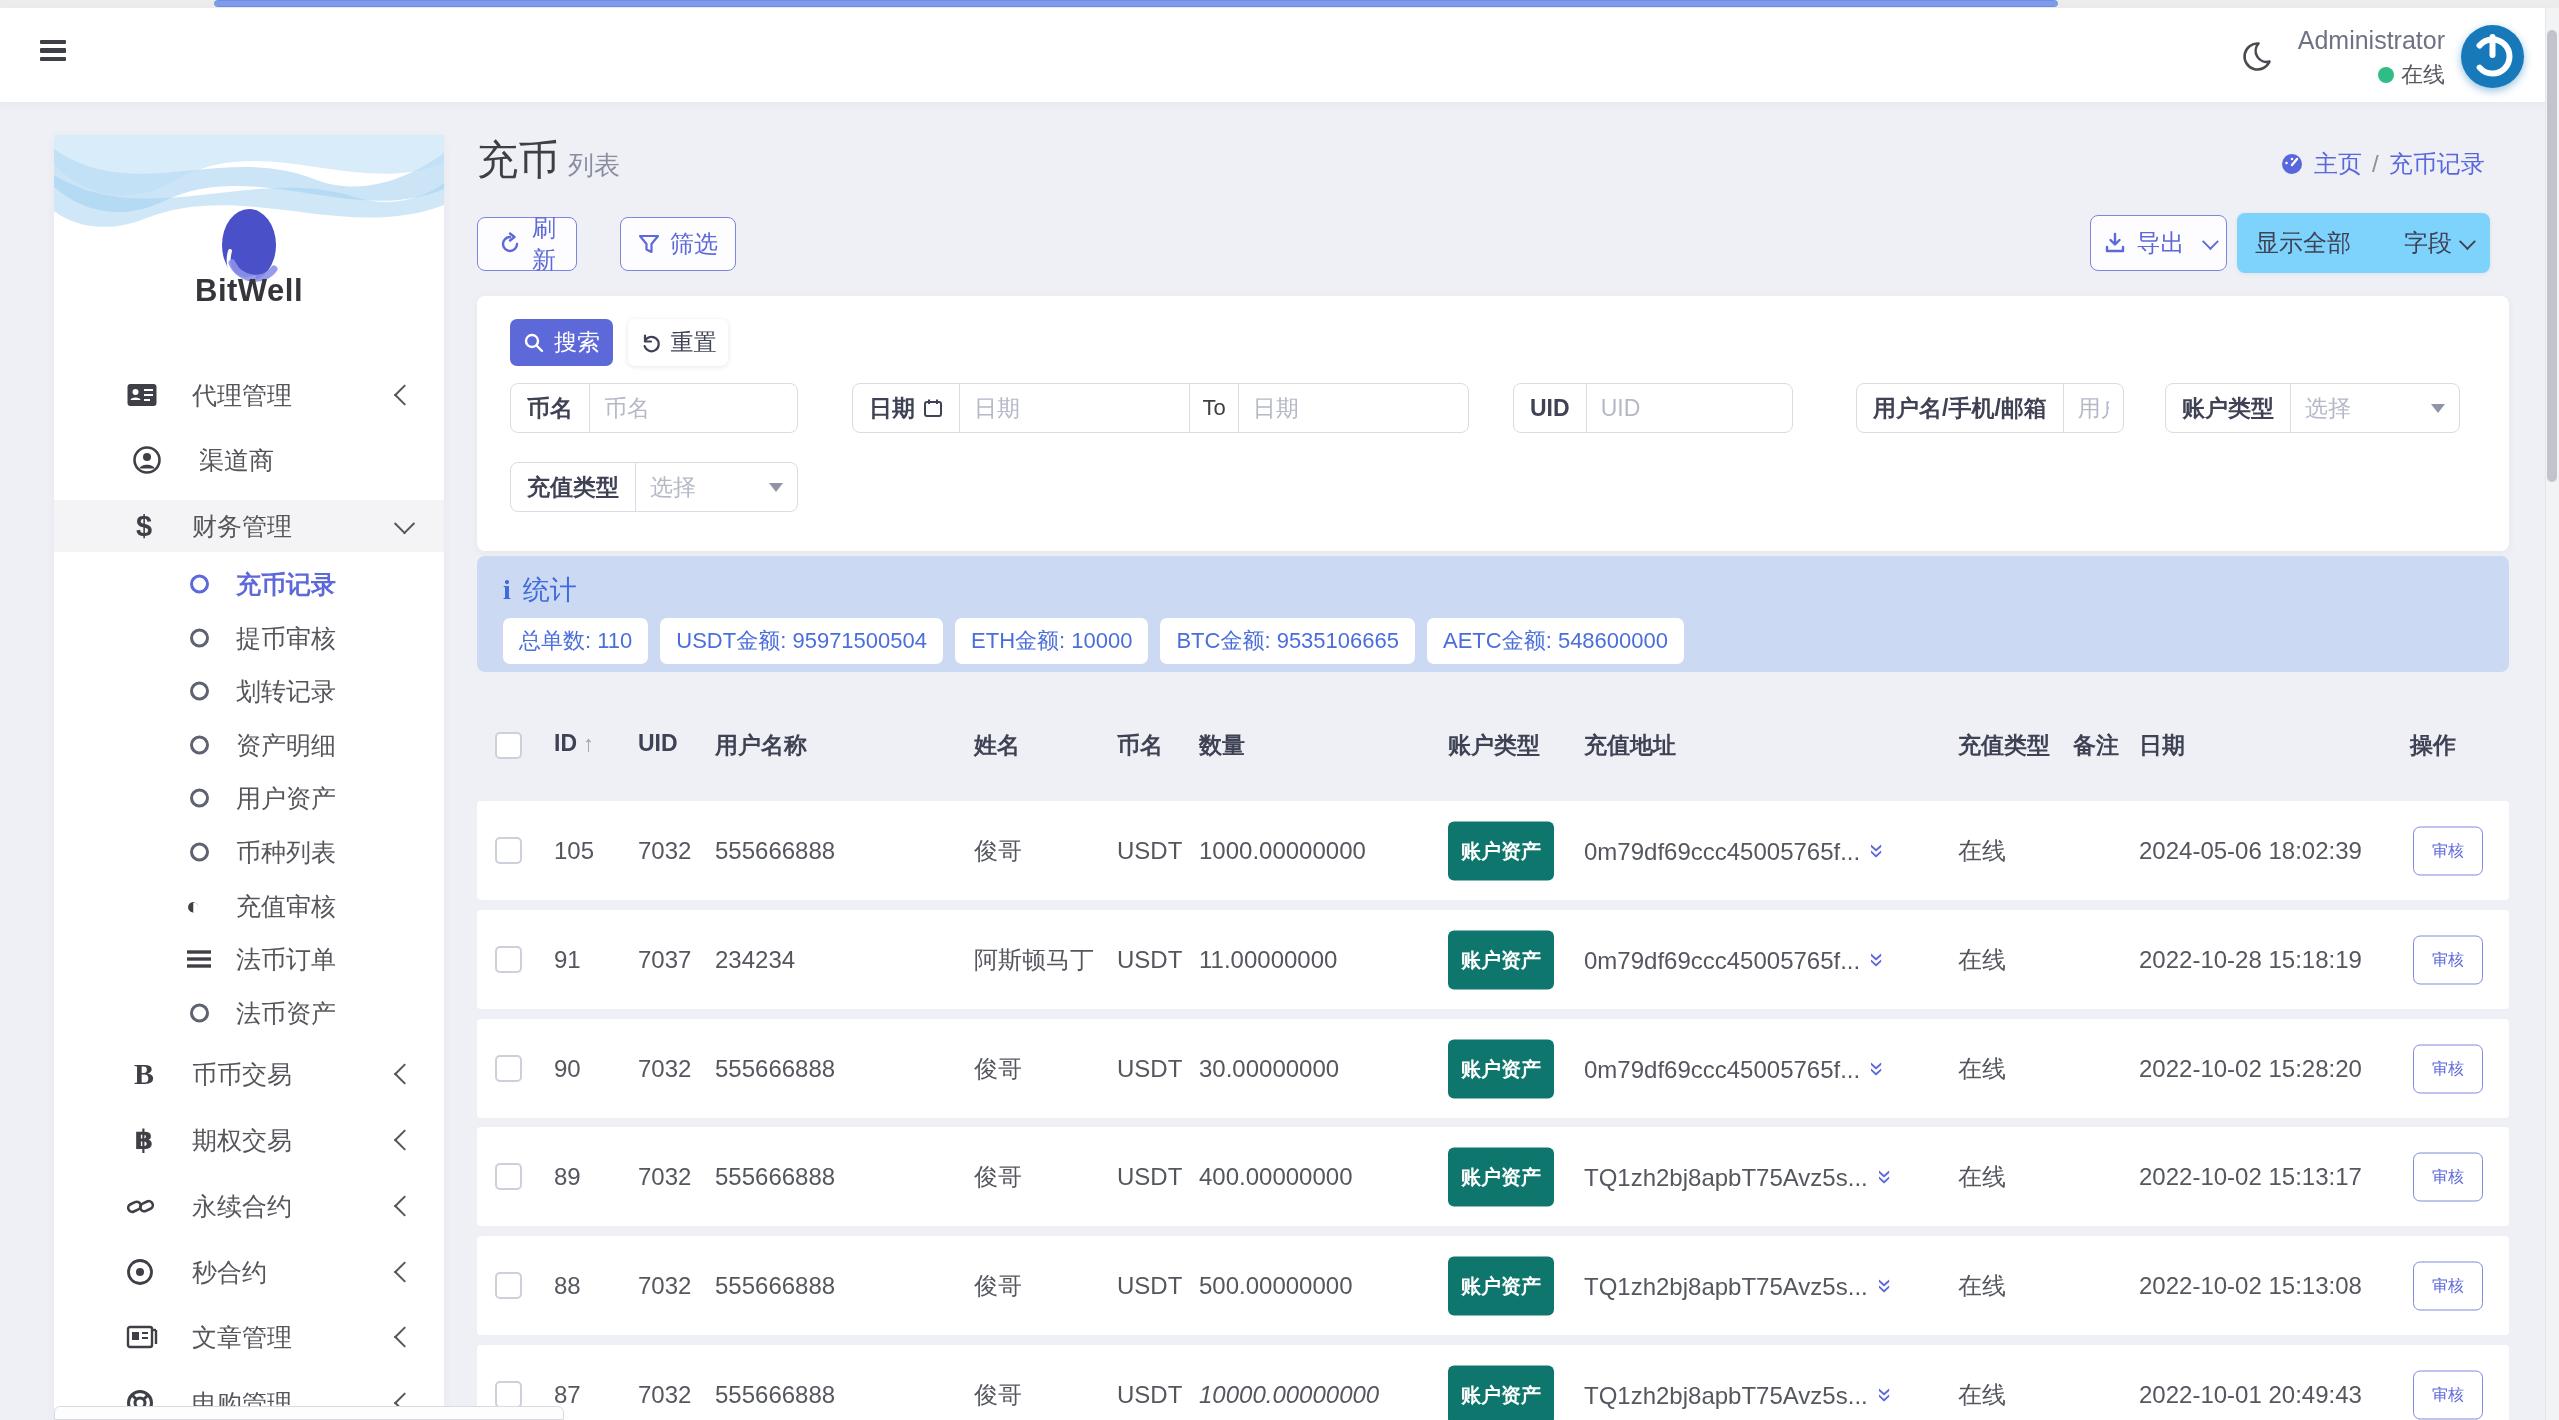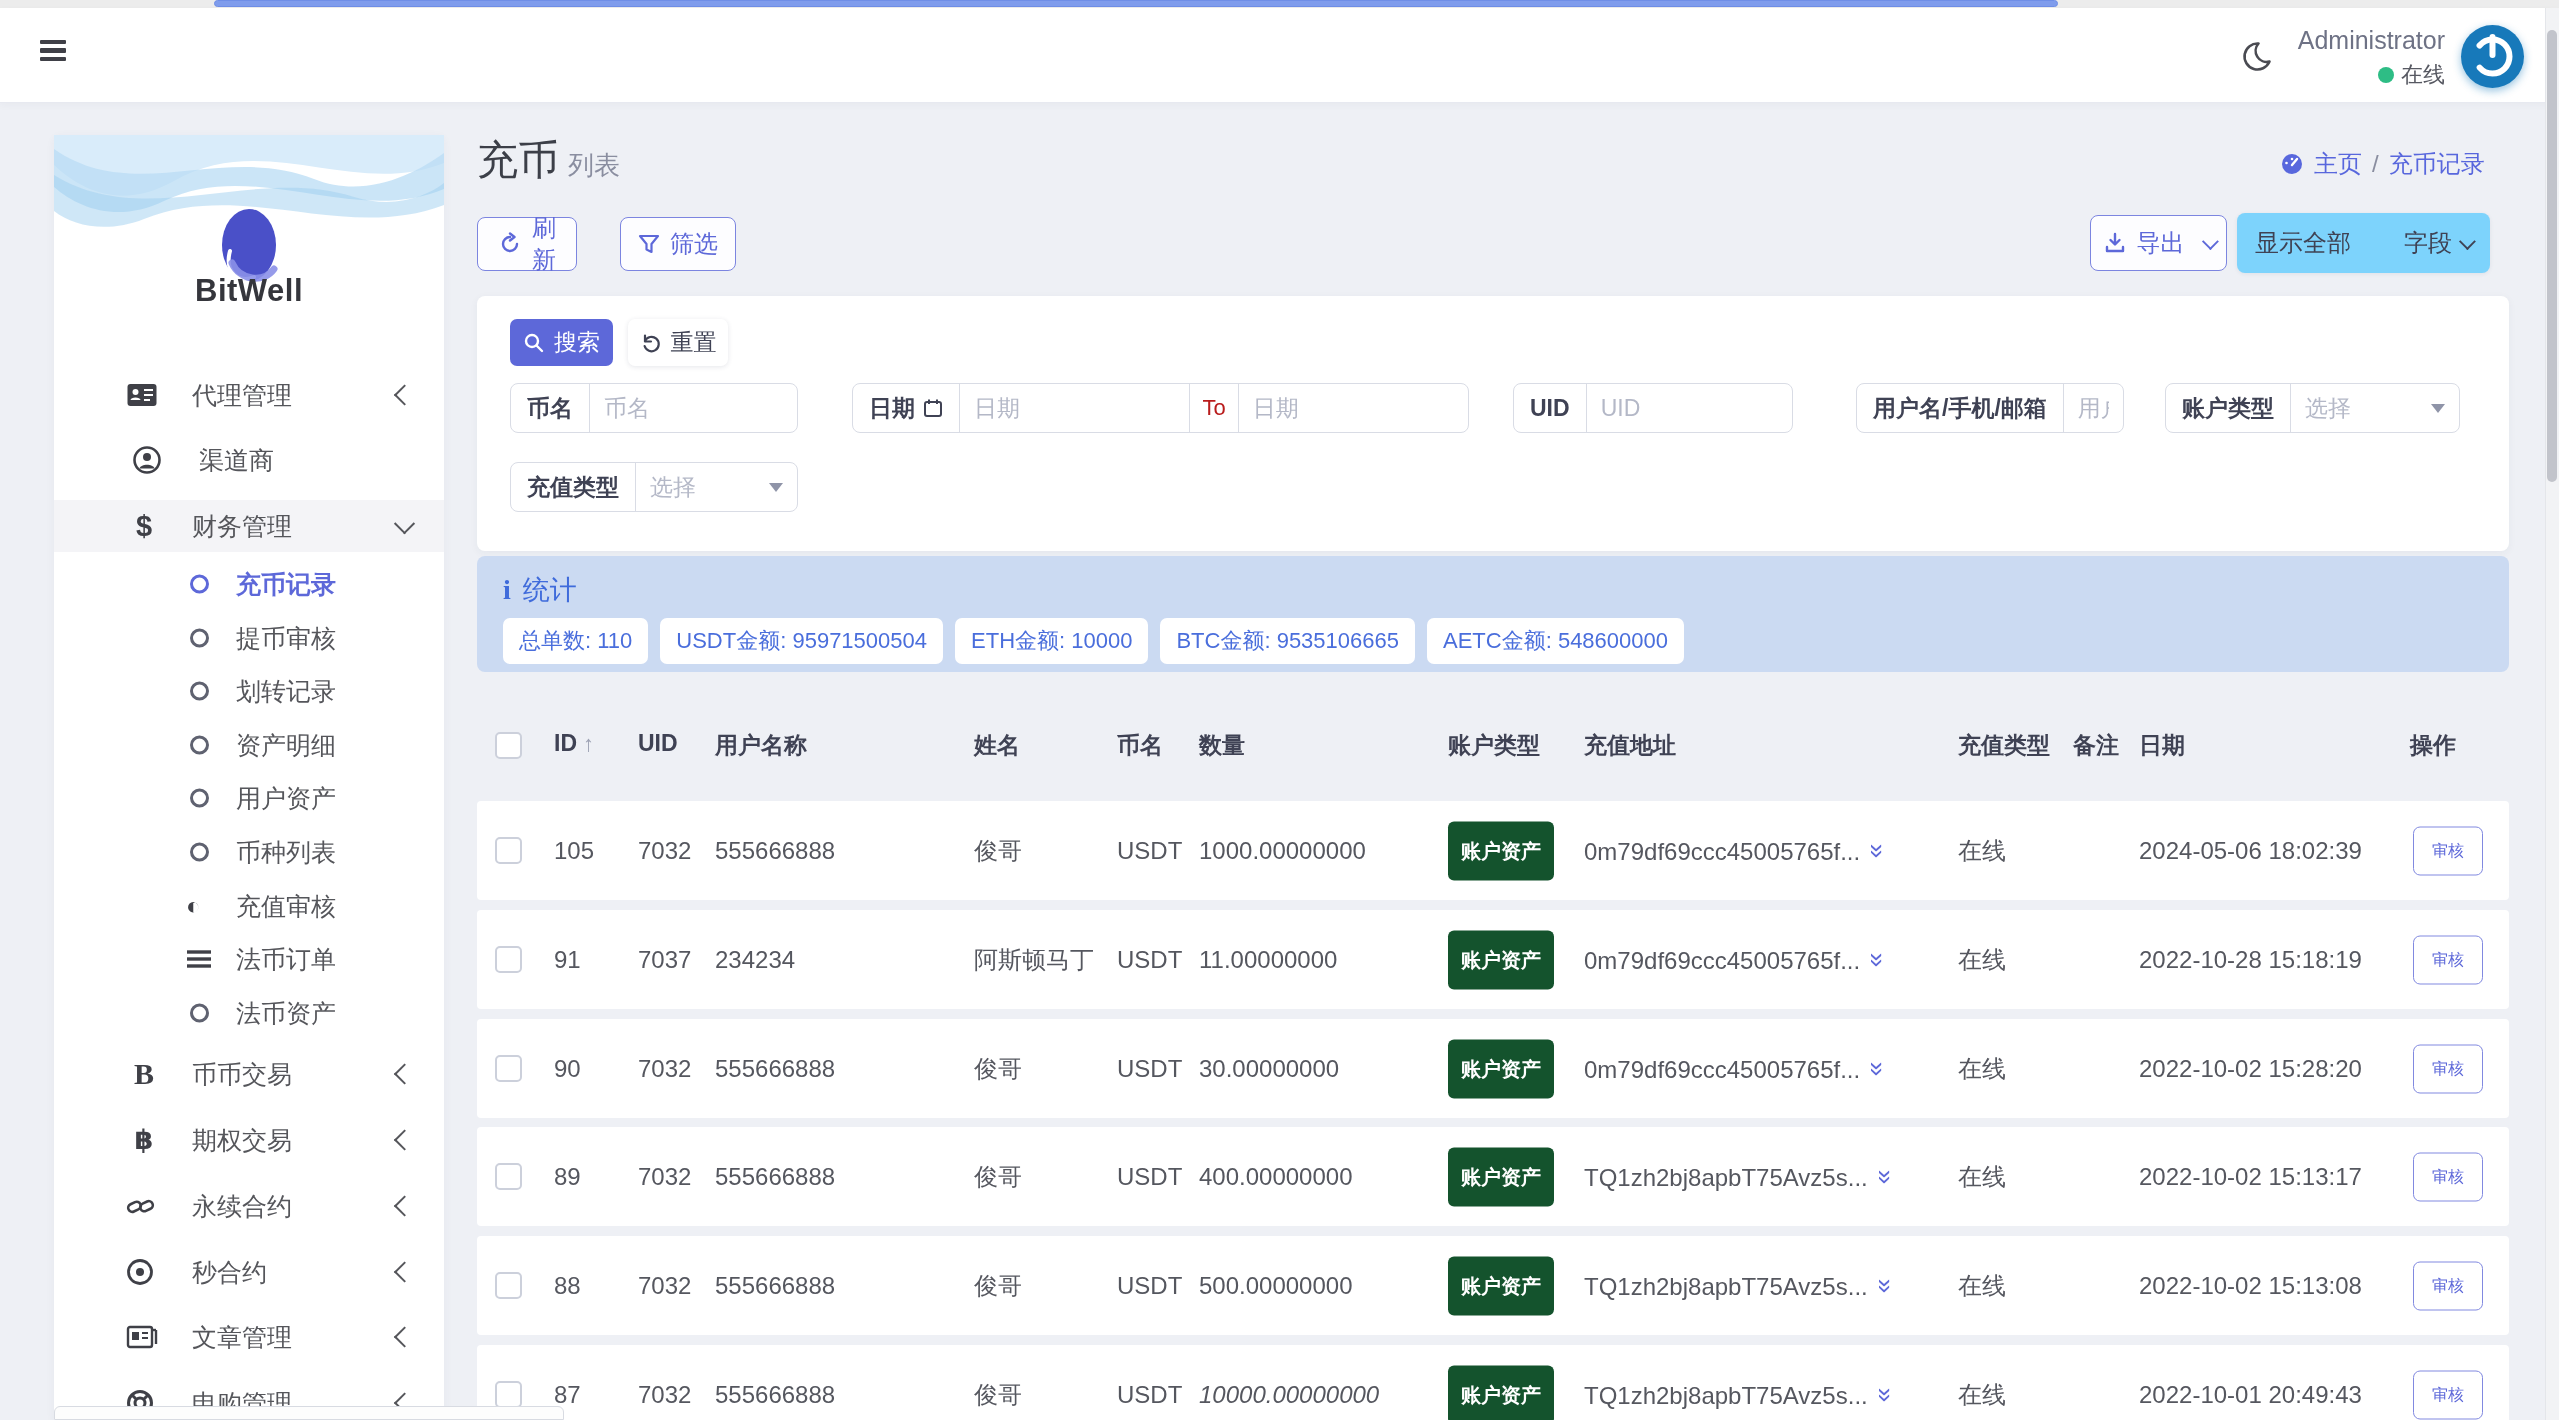--- a/index.html
+++ b/index.html
@@ -64,36 +64,36 @@
   .search-card{left:477px;top:296px;width:2032px;height:255px;background:#ffffff;border-radius:8px;box-shadow:0 2px 8px rgba(40,50,80,.05);}
   .btn-search{left:510px;top:319px;width:103px;height:47px;background:#5d68d9;border:none;border-radius:7px;color:#fff;font-size:23px;display:flex;align-items:center;justify-content:center;gap:9px;cursor:pointer;}
   .btn-reset{left:628px;top:319px;width:100px;height:47px;background:#fff;border-radius:7px;box-shadow:0 1px 5px rgba(40,50,80,.12);color:#3f4254;font-size:23px;display:flex;align-items:center;justify-content:center;gap:9px;cursor:pointer;}
   .fgroup{position:absolute;height:50px;border:1px solid #d9dce5;border-radius:8px;background:#fff;display:flex;align-items:center;box-sizing:border-box;}
   .fgroup .flabel{font-size:23px;font-weight:bold;color:#3f4254;padding:0 16px;white-space:nowrap;display:flex;align-items:center;gap:8px;}
   .fgroup .fdiv{width:1px;height:100%;background:#d9dce5;}
   .fgroup input{border:none;outline:none;font-size:23px;color:#3f4254;padding:0 14px;min-width:0;flex:1;font-family:inherit;background:transparent;}
   .fgroup input::placeholder{color:#b4b8c7;}
   .fgroup .fselect{flex:1;display:flex;align-items:center;padding:0 14px;font-size:23px;color:#b4b8c7;cursor:pointer;}
   .tri-down{width:0;height:0;border-left:7px solid transparent;border-right:7px solid transparent;border-top:9px solid #8f94a8;margin-left:auto;}
-  .to-cell{font-size:22px;color:#b91c1c;padding:0 12px;}
+  .to-cell{font-size:22px;color:#404040;padding:0 12px;}
 
   
   .stats-panel{left:477px;top:556px;width:2032px;height:116px;background:#cbdaf2;border-radius:8px;}
   .stats-title{position:absolute;left:26px;top:16px;font-size:27px;color:#3f6bdb;display:flex;align-items:center;gap:12px;}
   .stats-title .i-icon{font-family:"Liberation Serif","DejaVu Serif",serif;font-weight:bold;font-size:28px;}
   .stats-badges{position:absolute;left:26px;top:62px;display:flex;gap:12px;}
   .stat-badge{background:#ffffff;border-radius:7px;padding:8px 16px;font-size:22px;color:#4a6edc;white-space:nowrap;}
 
   
   .thead-cell{position:absolute;top:0;font-size:23px;font-weight:bold;color:#3f4254;white-space:nowrap;}
   .sort-arrow{color:#9ea3b5;font-weight:normal;margin-left:6px;font-size:22px;}
   .checkbox{width:27px;height:27px;border:2px solid #ccd0db;border-radius:5px;background:#fff;box-sizing:border-box;cursor:pointer;}
   .trow{position:absolute;left:477px;width:2032px;height:99px;background:#ffffff;border-radius:4px;margin-top:7px;}
   .cell{position:absolute;top:50%;transform:translateY(-50%);font-size:24px;color:#55575f;white-space:nowrap;}
-  .acct-badge{position:absolute;top:50%;transform:translateY(-50%);background:#14532d;color:#fff;font-size:20px;font-weight:bold;border-radius:6px;padding:16px 13px;white-space:nowrap;}
+  .acct-badge{position:absolute;top:50%;transform:translateY(-50%);background:#0f766e;color:#fff;font-size:20px;font-weight:bold;border-radius:6px;padding:16px 13px;white-space:nowrap;}
   .addr-chev{color:#5d68d9;font-size:26px;display:inline-block;transform:rotate(90deg);margin-left:10px;}
   .btn-audit{position:absolute;top:50%;transform:translateY(-50%);width:68px;height:47px;background:#fff;border:1px solid #8189e0;border-radius:7px;color:#5d68d9;font-size:16px;display:flex;align-items:center;justify-content:center;cursor:pointer;}
 
   .tooltip-bl{left:54px;top:1406px;width:510px;height:14px;background:#fdfdfd;border:1px solid #d8dbe2;border-radius:6px 6px 0 0;box-sizing:border-box;}
   svg{display:block;}
 </style>
 </head>
 <body>
 
 <div id="app">

